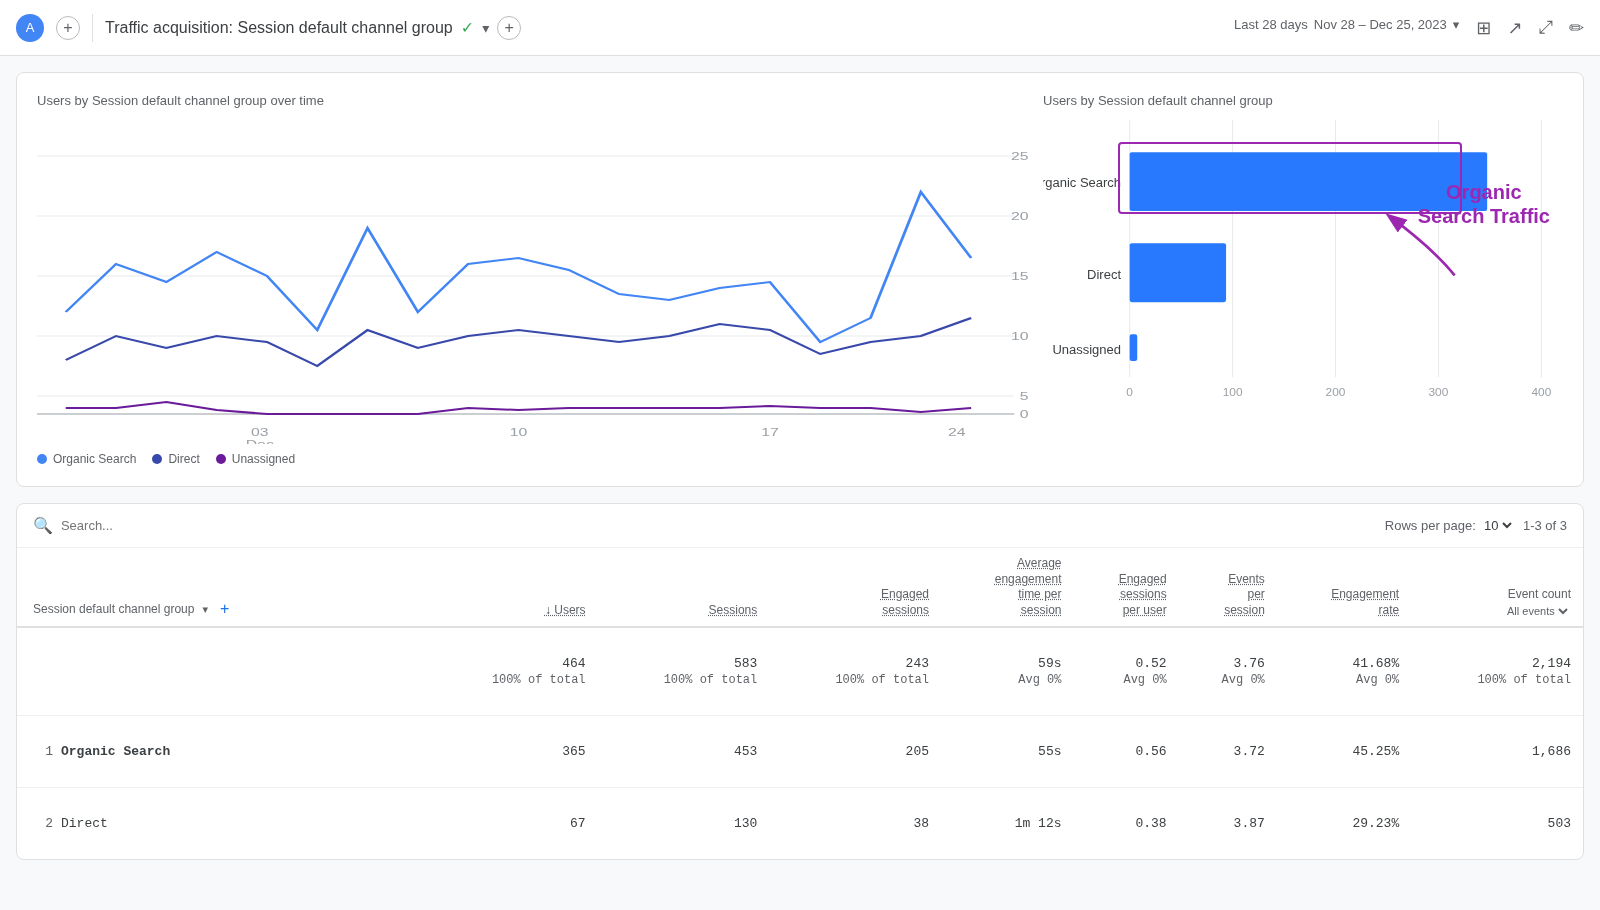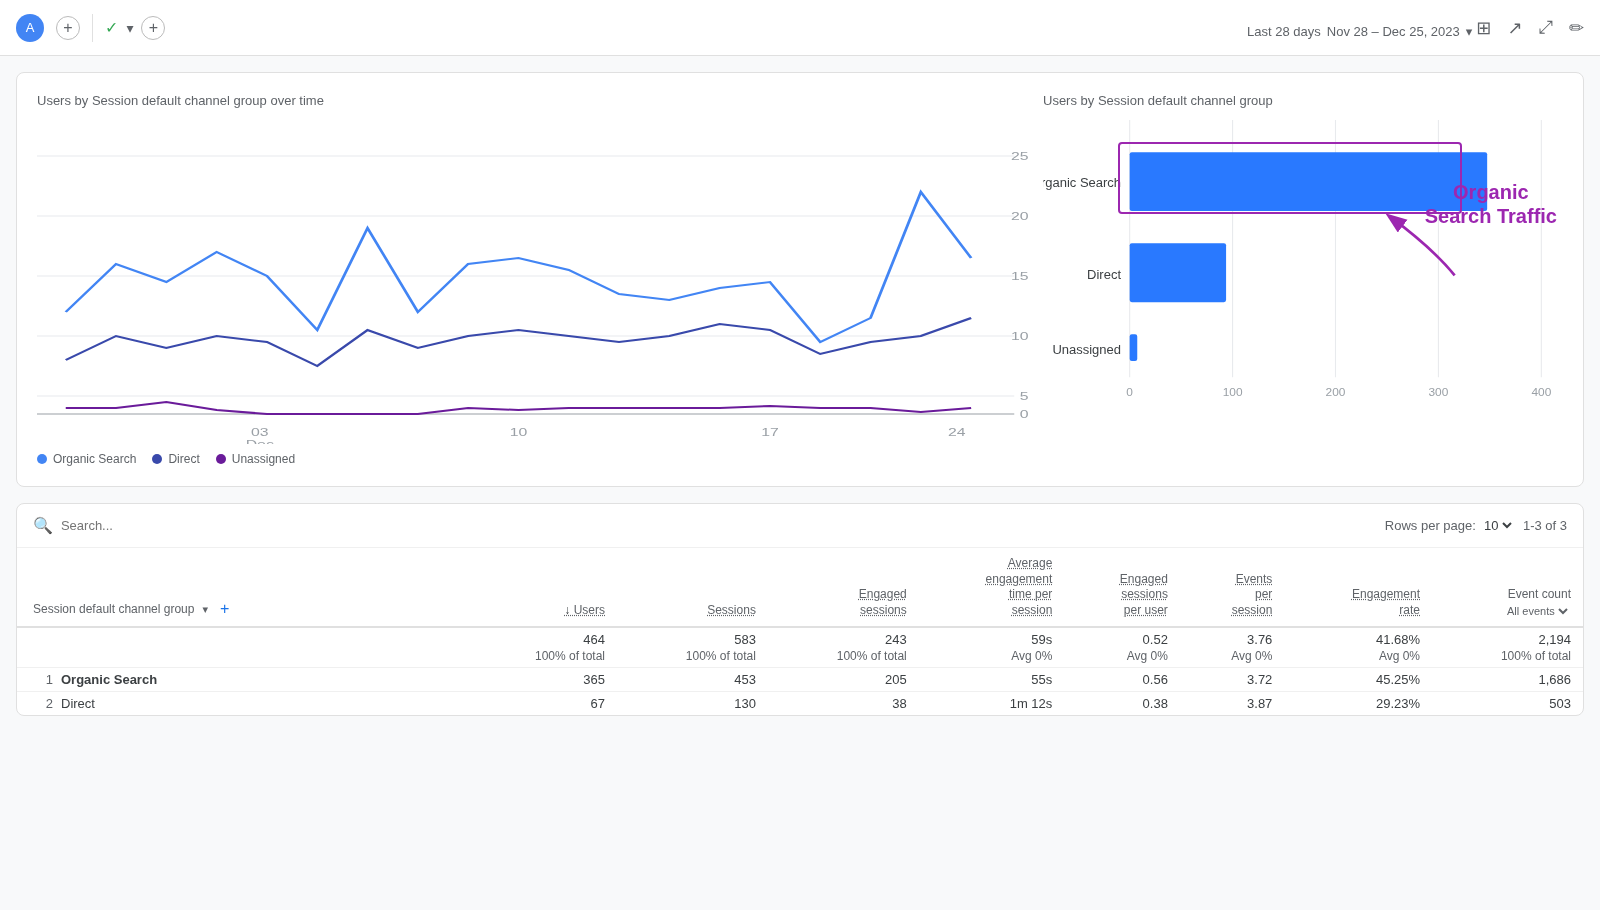--- a/index.html
+++ b/index.html
@@ -18,21 +18,21 @@
     .header-add-btn {
       width: 24px; height: 24px; border-radius: 50%; border: 1.5px solid #bbb;
       background: transparent; cursor: pointer; display: flex; align-items: center;
       justify-content: center; color: #5f6368; font-size: 16px; flex-shrink: 0;
     }
     .header-divider { width: 1px; height: 28px; background: #e0e0e0; }
     .header-title { font-size: 16px; color: #3c4043; font-weight: 400; flex: 1; display: flex; align-items: center; gap: 8px; }
     .title-check { color: #34a853; font-size: 16px; }
     .title-dropdown { color: #5f6368; font-size: 14px; cursor: pointer; }
     .header-add-tab { width: 24px; height: 24px; border-radius: 50%; border: 1.5px solid #bbb; background: transparent; cursor: pointer; display: flex; align-items: center; justify-content: center; color: #5f6368; font-size: 16px; }
-    .header-right { display: flex; align-items: flex-end; gap: 4px; color: #5f6368; font-size: 13px; }
+    .header-right { display: flex; align-items: flex-start; gap: 17px; color: #5f6368; font-size: 13px; }
     .date-range { display: flex; align-items: center; gap: 6px; cursor: pointer; }
     .header-icons { display: flex; gap: 16px; }
     .header-icon { cursor: pointer; color: #5f6368; font-size: 18px; }
 
     
     .main { padding: 16px; display: flex; flex-direction: column; gap: 16px; }
 
     
     .charts-section {
       background: #fff; border-radius: 8px; border: 1px solid #e0e0e0;
@@ -68,21 +68,21 @@
     thead th {
       text-align: right; padding: 8px 12px; font-size: 12px; color: #5f6368;
       font-weight: 500; border-bottom: 2px solid #e0e0e0; vertical-align: bottom; line-height: 1.3;
     }
     thead th:first-child { text-align: left; padding-left: 16px; min-width: 280px; }
     thead th.sortable { text-decoration: underline; text-decoration-style: dotted; cursor: pointer; }
     .sort-arrow { color: #3c4043; }
 
     tbody tr { border-bottom: 1px solid #f0f0f0; }
     tbody tr:last-child { border-bottom: none; }
-    tbody td { text-align: right; padding: 4px 12px; font-size: 13px; }
+    tbody td { text-align: right; padding: 28px 12px; font-size: 13px; font-family: Liberation Mono, monospace; }
     tbody td:first-child { text-align: left; padding-left: 16px; }
 
     .totals-row td { background: #fff; }
     .totals-cell { display: flex; flex-direction: column; align-items: flex-end; gap: 2px; }
     .total-main { font-size: 13px; color: #3c4043; }
     .total-sub { font-size: 12px; color: #5f6368; }
 
     .col-channel { display: flex; align-items: center; gap: 8px; }
     .row-num { color: #5f6368; width: 20px; text-align: right; flex-shrink: 0; }
 
@@ -94,20 +94,21 @@
     .event-count-select { border: none; font-size: 11px; color: #5f6368; cursor: pointer; background: transparent; }
   </style>
 </head>
 <body>
 
 <div class="header">
   <div class="avatar">A</div>
   <button class="header-add-btn">+</button>
   <div class="header-divider"></div>
   <div class="header-title">
+    <span>Traffic acquisition: Session default channel group</span>
     <span class="title-check">✓</span>
     <span class="title-dropdown">▾</span>
     <button class="header-add-tab">+</button>
   </div>
   <div class="header-right">
     <div class="date-range">
       <span>Last 28 days</span>
       <span>Nov 28 – Dec 25, 2023</span>
       <span>▾</span>
     </div>
@@ -197,21 +198,21 @@
           <text x="175" y="258" font-size="11" fill="#9aa0a6" text-anchor="middle">100</text>
           <text x="270" y="258" font-size="11" fill="#9aa0a6" text-anchor="middle">200</text>
           <text x="365" y="258" font-size="11" fill="#9aa0a6" text-anchor="middle">300</text>
           <text x="460" y="258" font-size="11" fill="#9aa0a6" text-anchor="middle">400</text>
         </svg>
 
         
         <div style="position:absolute; top:22px; left:75px; width:344px; height:72px; border:2px solid #9c27b0; border-radius:4px; pointer-events:none;"></div>
 
         
-        <div style="position:absolute; right:6px; top:60px; font-size:20px; font-weight:700; color:#9c27b0; text-align:center; line-height:1.2;">
+        <div style="position:absolute; right:13px; top:60px; font-size:20px; font-weight:700; color:#9c27b0; text-align:center; line-height:1.2;">
           Organic<br>Search Traffic
         </div>
 
         
         <svg style="position:absolute;top:0;left:0;width:100%;height:100%;pointer-events:none;" viewBox="0 0 480 280" preserveAspectRatio="none">
           <path d="M 380,145 Q 360,120 320,90" fill="none" stroke="#9c27b0" stroke-width="2.5" marker-end="url(#arrow)"></path>
           <defs>
             <marker id="arrow" markerWidth="8" markerHeight="8" refX="6" refY="3" orient="auto">
               <path d="M0,0 L0,6 L8,3 z" fill="#9c27b0"></path>
             </marker>

